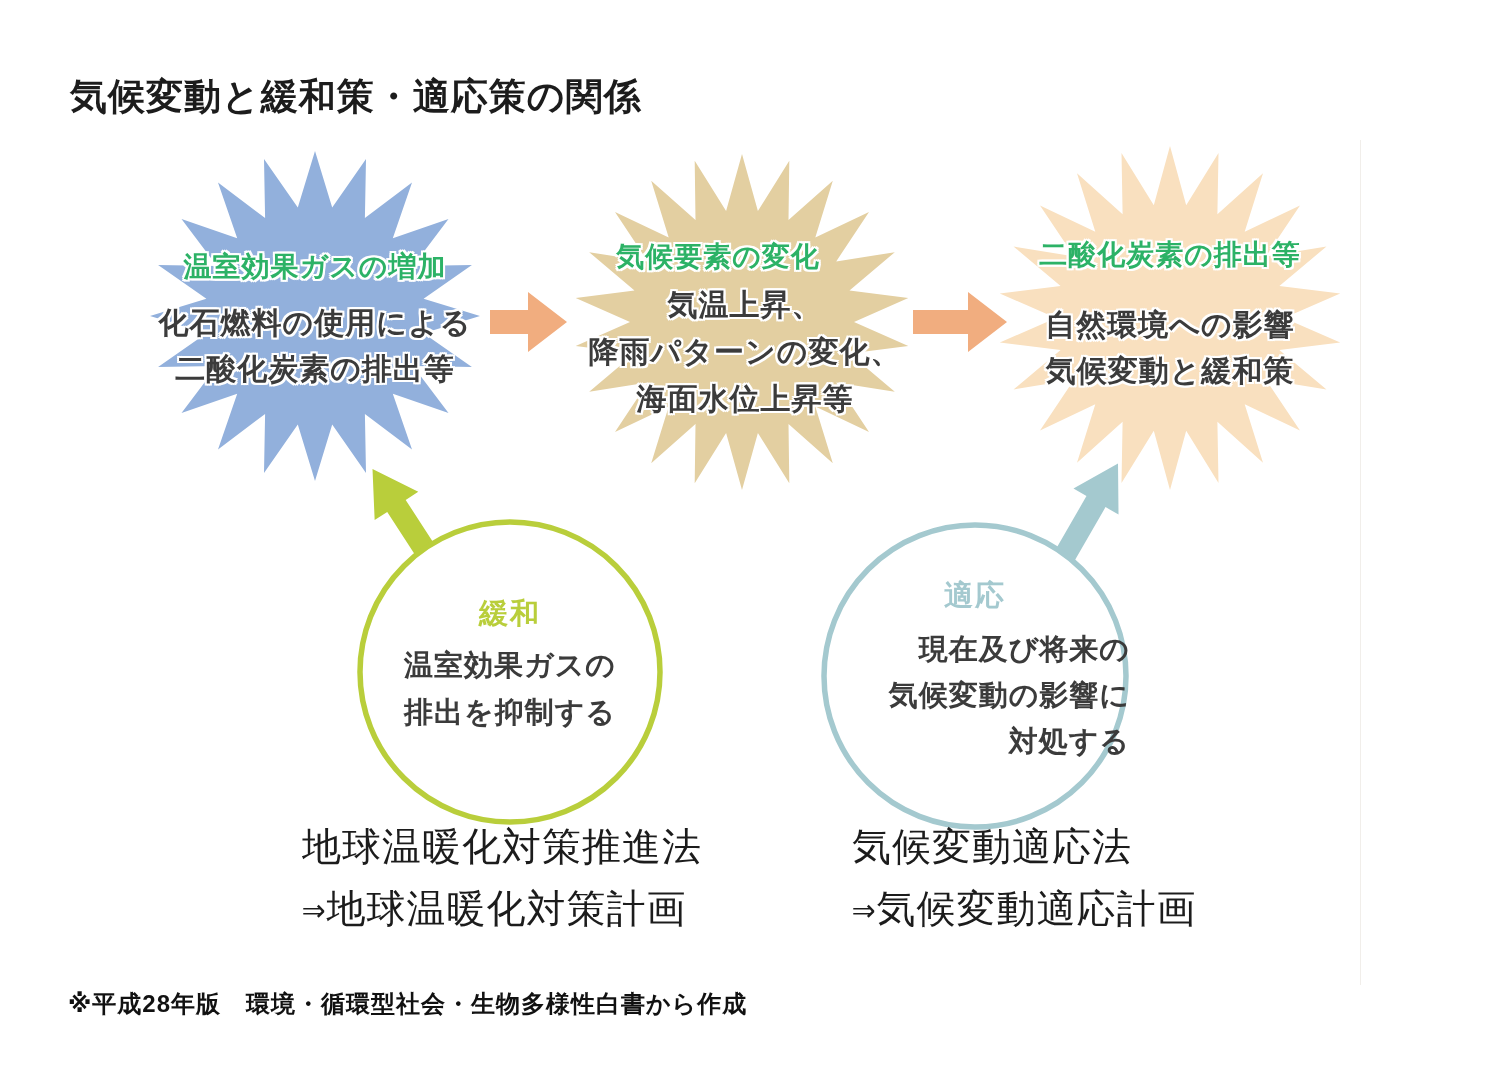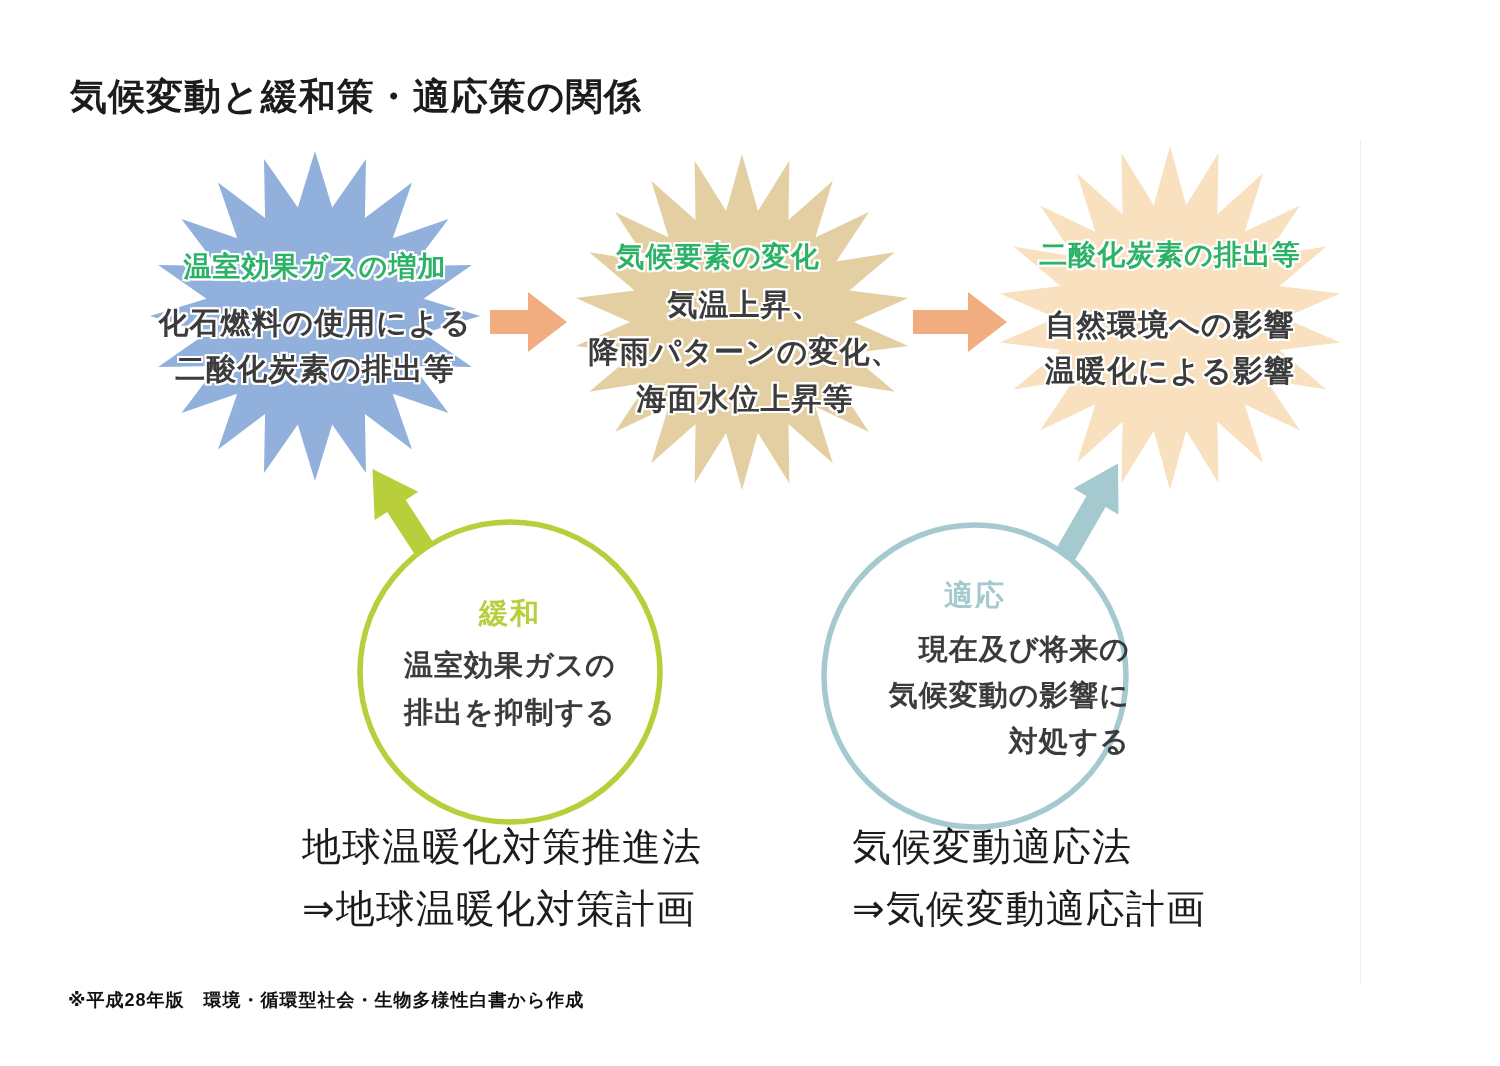--- a/index.html
+++ b/index.html
@@ -25,26 +25,26 @@
   .sb2-heading{left:518px;top:238px;width:400px;}
   .sb2-body{left:530px;top:281px;width:430px;line-height:47px;}
   .sb3-heading{left:965px;top:236px;width:410px;}
   .sb3-body{left:965px;top:302px;width:410px;line-height:46px;}
   .circle-label{font-size:29px;font-weight:bold;text-align:center;letter-spacing:2px;}
   .mit-label{left:385px;top:594px;width:250px;color:var(--mitigation-green);}
   .ada-label{left:850px;top:576px;width:250px;color:var(--adaptation-blue);text-align:center;}
   .circle-body{font-size:29px;font-weight:bold;color:var(--body-text);text-align:center;letter-spacing:1px;}
   .mit-body{left:355px;top:642px;width:310px;line-height:47px;}
   .ada-body{left:820px;top:626px;width:310px;line-height:46px;text-align:right;}
-  .law-line{font-size:39px;color:var(--law-text);letter-spacing:1px;white-space:nowrap;}
+  .law-line{font-size:39px;color:var(--law-text);letter-spacing:1px;white-space:nowrap;font-family:Liberation Mono, monospace;}
   .mit-law{left:302px;top:820px;}
   .mit-plan{left:302px;top:882px;}
   .ada-law{left:852px;top:820px;}
   .ada-plan{left:852px;top:882px;}
-  .footnote{left:68px;top:988px;font-size:18px;font-weight:bold;color:#111;letter-spacing:1px;}
+  .footnote{left:68px;top:988px;font-size:24px;font-weight:bold;color:#111;letter-spacing:1px;}
   .page-edge{left:1360px;top:140px;width:1px;height:845px;background:#f1eeea;}
   .sb1-poly{fill:var(--starburst-blue);}
   .sb2-poly{fill:var(--starburst-tan);}
   .sb3-poly{fill:var(--starburst-peach);}
   .flow-arrow{fill:var(--arrow-orange);}
   .mit-arrow{fill:var(--mitigation-green);}
   .ada-arrow{fill:var(--adaptation-blue);}
   .mit-circle{fill:#ffffff;stroke:var(--mitigation-green);stroke-width:5.5;}
   .ada-circle{fill:#ffffff;stroke:var(--adaptation-blue);stroke-width:5.5;}
 </style>
@@ -87,21 +87,21 @@
   <div class="abs sb-heading sb2-heading">気候要素の変化</div>
   <div class="abs sb-body sb2-body">
     <div>気温上昇、</div>
     <div>降雨パターンの変化、</div>
     <div>海面水位上昇等</div>
   </div>
 
   <div class="abs sb-heading sb3-heading">二酸化炭素の排出等</div>
   <div class="abs sb-body sb3-body">
     <div>自然環境への影響</div>
-    <div>温暖化による影響</div>
+    <div>気候変動と緩和策</div>
   </div>
 
   <div class="abs circle-label mit-label">緩和</div>
   <div class="abs circle-body mit-body">
     <div>温室効果ガスの</div>
     <div>排出を抑制する</div>
   </div>
 
   <div class="abs circle-label ada-label">適応</div>
   <div class="abs circle-body ada-body">

